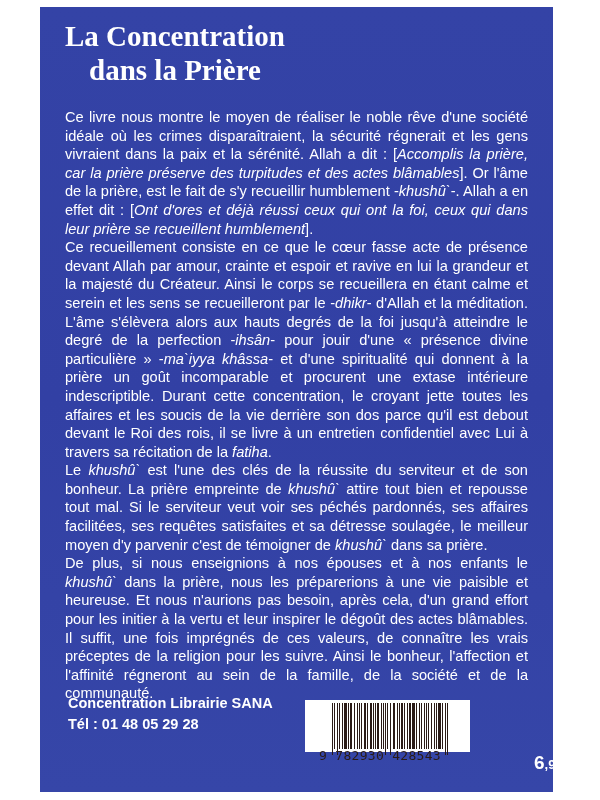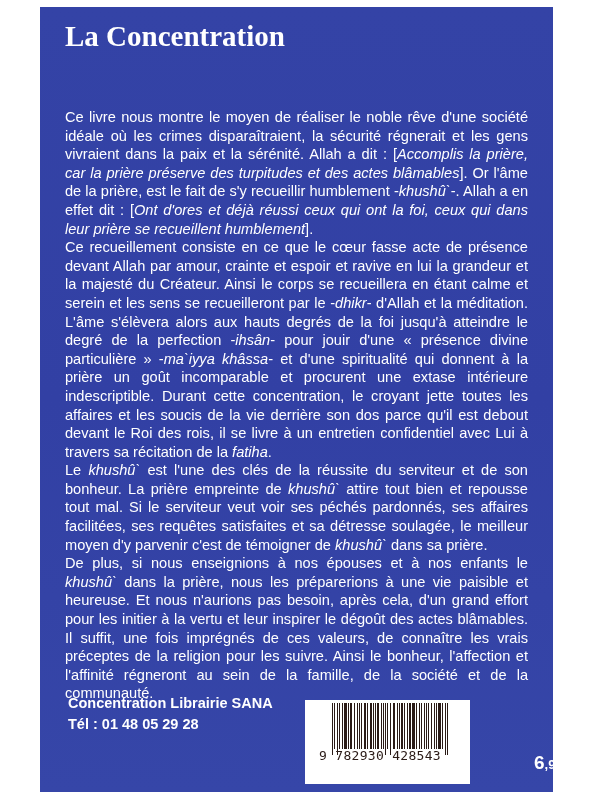--- a/index.html
+++ b/index.html
@@ -60,21 +60,21 @@
       color: #ffffff;
     }
     .distribution div {
       white-space: nowrap;
     }
     .barcode-box {
       position: absolute;
       left: 265px;
       top: 693px;
       width: 165px;
-      height: 84px;
+      height: 52px;
       background: #ffffff;
       text-align: right;
     }
     .barcode-bars {
       position: absolute;
       left: 27px;
       top: 3px;
       width: 118px;
       height: 50px;
       display: flex;
@@ -111,20 +111,21 @@
     .price .big { font-size: 19px; }
     .price .small { font-size: 13px; }
   </style>
 </head>
 <body>
 
 <div class="cover">
 
   <h1 class="title">
     <span>La Concentration</span><br>
+    <span>dans la Prière</span>
   </h1>
 
   <div class="body-text" id="body-text">
       <p><span>Ce livre nous montre le moyen de réaliser le noble rêve d'une société idéale où les crimes disparaîtraient, la sécurité régnerait et les gens vivraient dans la paix et la sérénité. Allah a dit : [</span><i>Accomplis la prière, car la prière préserve des turpitudes et des actes blâmables</i><span>]. Or l'âme de la prière, est le fait de s'y recueillir humblement -</span><i>khushû`</i><span>-. Allah a en effet dit : [</span><i>Ont d'ores et déjà réussi ceux qui ont la foi, ceux qui dans leur prière se recueillent humblement</i><span>].</span></p>
       <p><span>Ce recueillement consiste en ce que le cœur fasse acte de présence devant Allah par amour, crainte et espoir et ravive en lui la grandeur et la majesté du Créateur. Ainsi le corps se recueillera en étant calme et serein et les sens se recueilleront par le -</span><i>dhikr</i><span>- d'Allah et la méditation. L'âme s'élèvera alors aux hauts degrés de la foi jusqu'à atteindre le degré de la perfection -</span><i>ihsân</i><span>- pour jouir d'une « présence divine particulière » -</span><i>ma`iyya khâssa</i><span>- et d'une spiritualité qui donnent à la prière un goût incomparable et procurent une extase intérieure indescriptible. Durant cette concentration, le croyant jette toutes les affaires et les soucis de la vie derrière son dos parce qu'il est debout devant le Roi des rois, il se livre à un entretien confidentiel avec Lui à travers sa récitation de la </span><i>fatiha</i><span>.</span></p>
       <p><span>Le </span><i>khushû`</i><span> est l'une des clés de la réussite du serviteur et de son bonheur. La prière empreinte de </span><i>khushû`</i><span> attire tout bien et repousse tout mal. Si le serviteur veut voir ses péchés pardonnés, ses affaires facilitées, ses requêtes satisfaites et sa détresse soulagée, le meilleur moyen d'y parvenir c'est de témoigner de </span><i>khushû`</i><span> dans sa prière.</span></p>
       <p><span>De plus, si nous enseignions à nos épouses et à nos enfants le </span><i>khushû`</i><span> dans la prière, nous les préparerions à une vie paisible et heureuse. Et nous n'aurions pas besoin, après cela, d'un grand effort pour les initier à la vertu et leur inspirer le dégoût des actes blâmables. Il suffit, une fois imprégnés de ces valeurs, de connaître les vrais préceptes de la religion pour les suivre. Ainsi le bonheur, l'affection et l'affinité régneront au sein de la famille, de la société et de la communauté.</span></p>
     </div>
 
   <div class="distribution">

